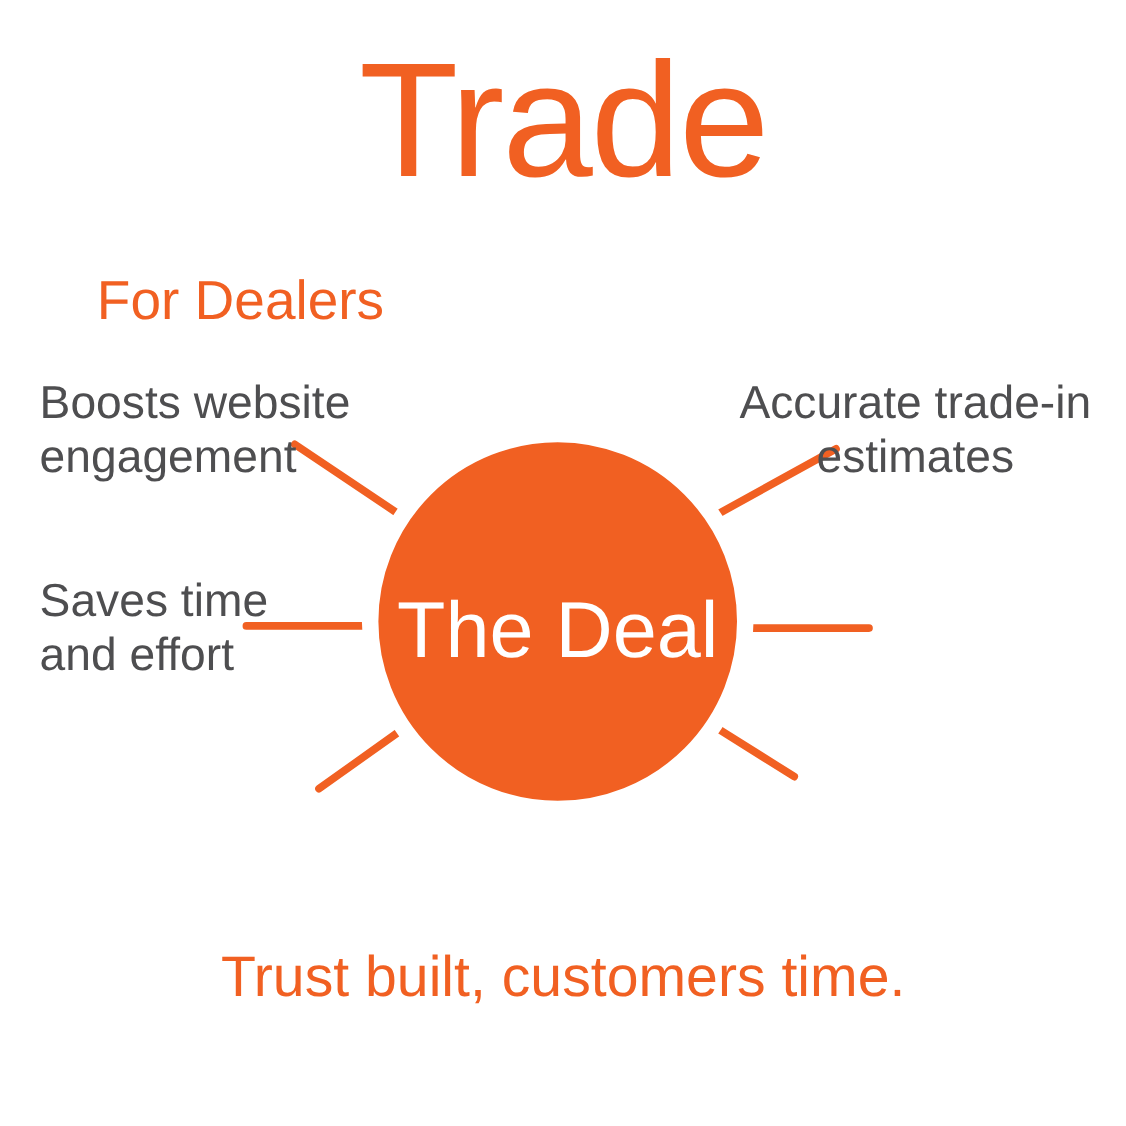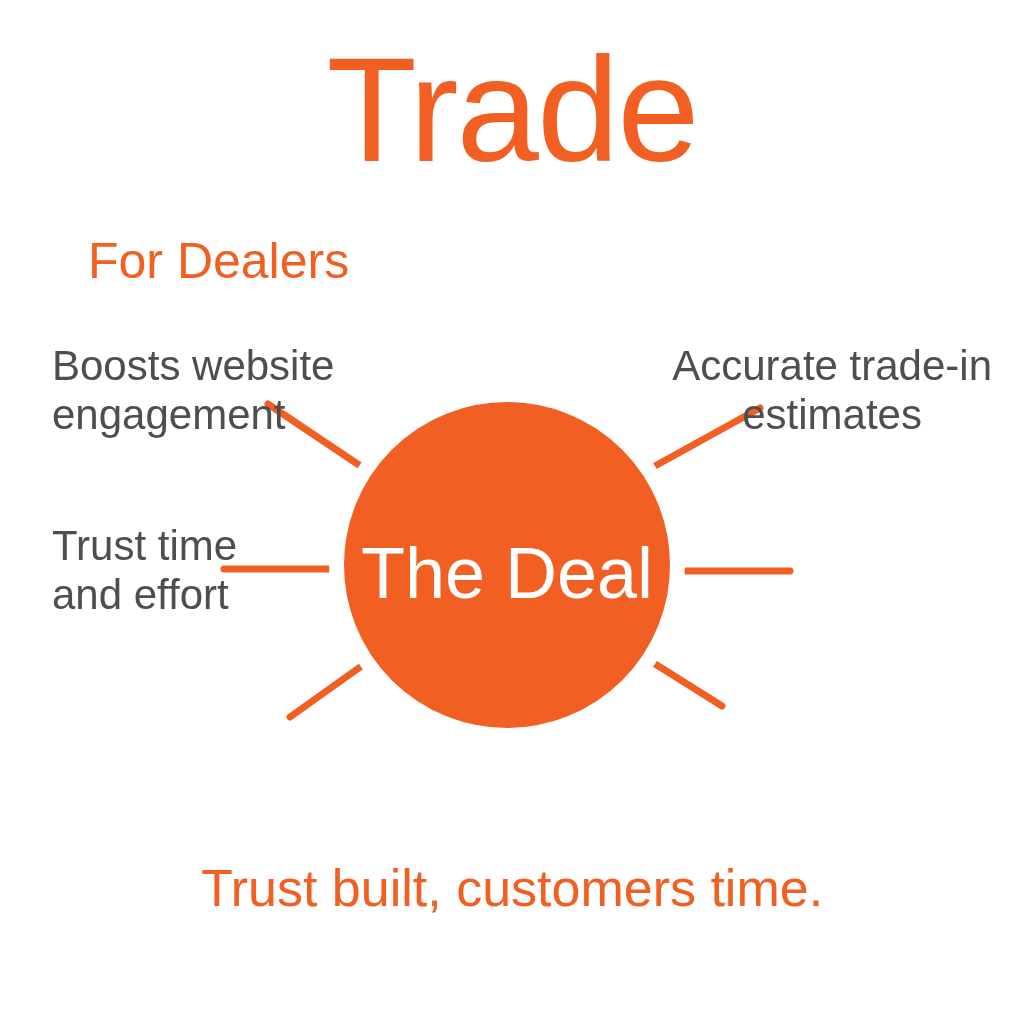--- a/index.html
+++ b/index.html
@@ -21,35 +21,35 @@
     left: 0;
     width: 100%;
     text-align: center;
     font-size: 148px;
     line-height: 1;
     color: var(--orange);
     letter-spacing: -2px;
   }
   .col-heading {
     position: absolute;
-    top: 236px;
+    top: 248px;
     font-size: 50px;
     line-height: 1;
     color: var(--orange);
   }
   .heading-dealers { left: 88px; }
   .heading-buyers  { right: 88px; text-align: right; }
   .benefit {
     position: absolute;
     font-size: 42px;
     line-height: 1.17;
     color: var(--gray);
     white-space: pre-line;
   }
-  .benefit.left  { left: 36px;  text-align: left; margin-left: 16px; }
+  .benefit.left  { left: 36px;  text-align: left; }
   .benefit.right { right: 32px; text-align: center; }
   .row-1 { top: 341px; }
   .row-2 { top: 521px; }
   .row-3 { top: 679px; }
   .connector-svg {
     position: absolute;
     top: 0;
     left: 0;
     width: 1024px;
     height: 1024px;
@@ -103,21 +103,21 @@
     <line x1="268" y1="404" x2="362" y2="467"></line>
     <line x1="224" y1="569" x2="332" y2="569"></line>
     <line x1="290" y1="717" x2="363" y2="665"></line>
     <line x1="760" y1="408" x2="655" y2="466"></line>
     <line x1="684" y1="571" x2="790" y2="571"></line>
     <line x1="652" y1="662" x2="722" y2="706"></line>
   </svg>
 
   <div class="benefit left row-1">Boosts website
 engagement</div>
-  <div class="benefit left row-2">Trust time
+  <div class="benefit left row-2">Saves time
 and effort</div>
 
   <div class="benefit right row-1">Accurate trade-in
 estimates</div>
 
   <div class="hub">
     <div class="hub-label">The Deal</div>
   </div>
 
   <div class="tagline">Trust built, customers time.</div>

